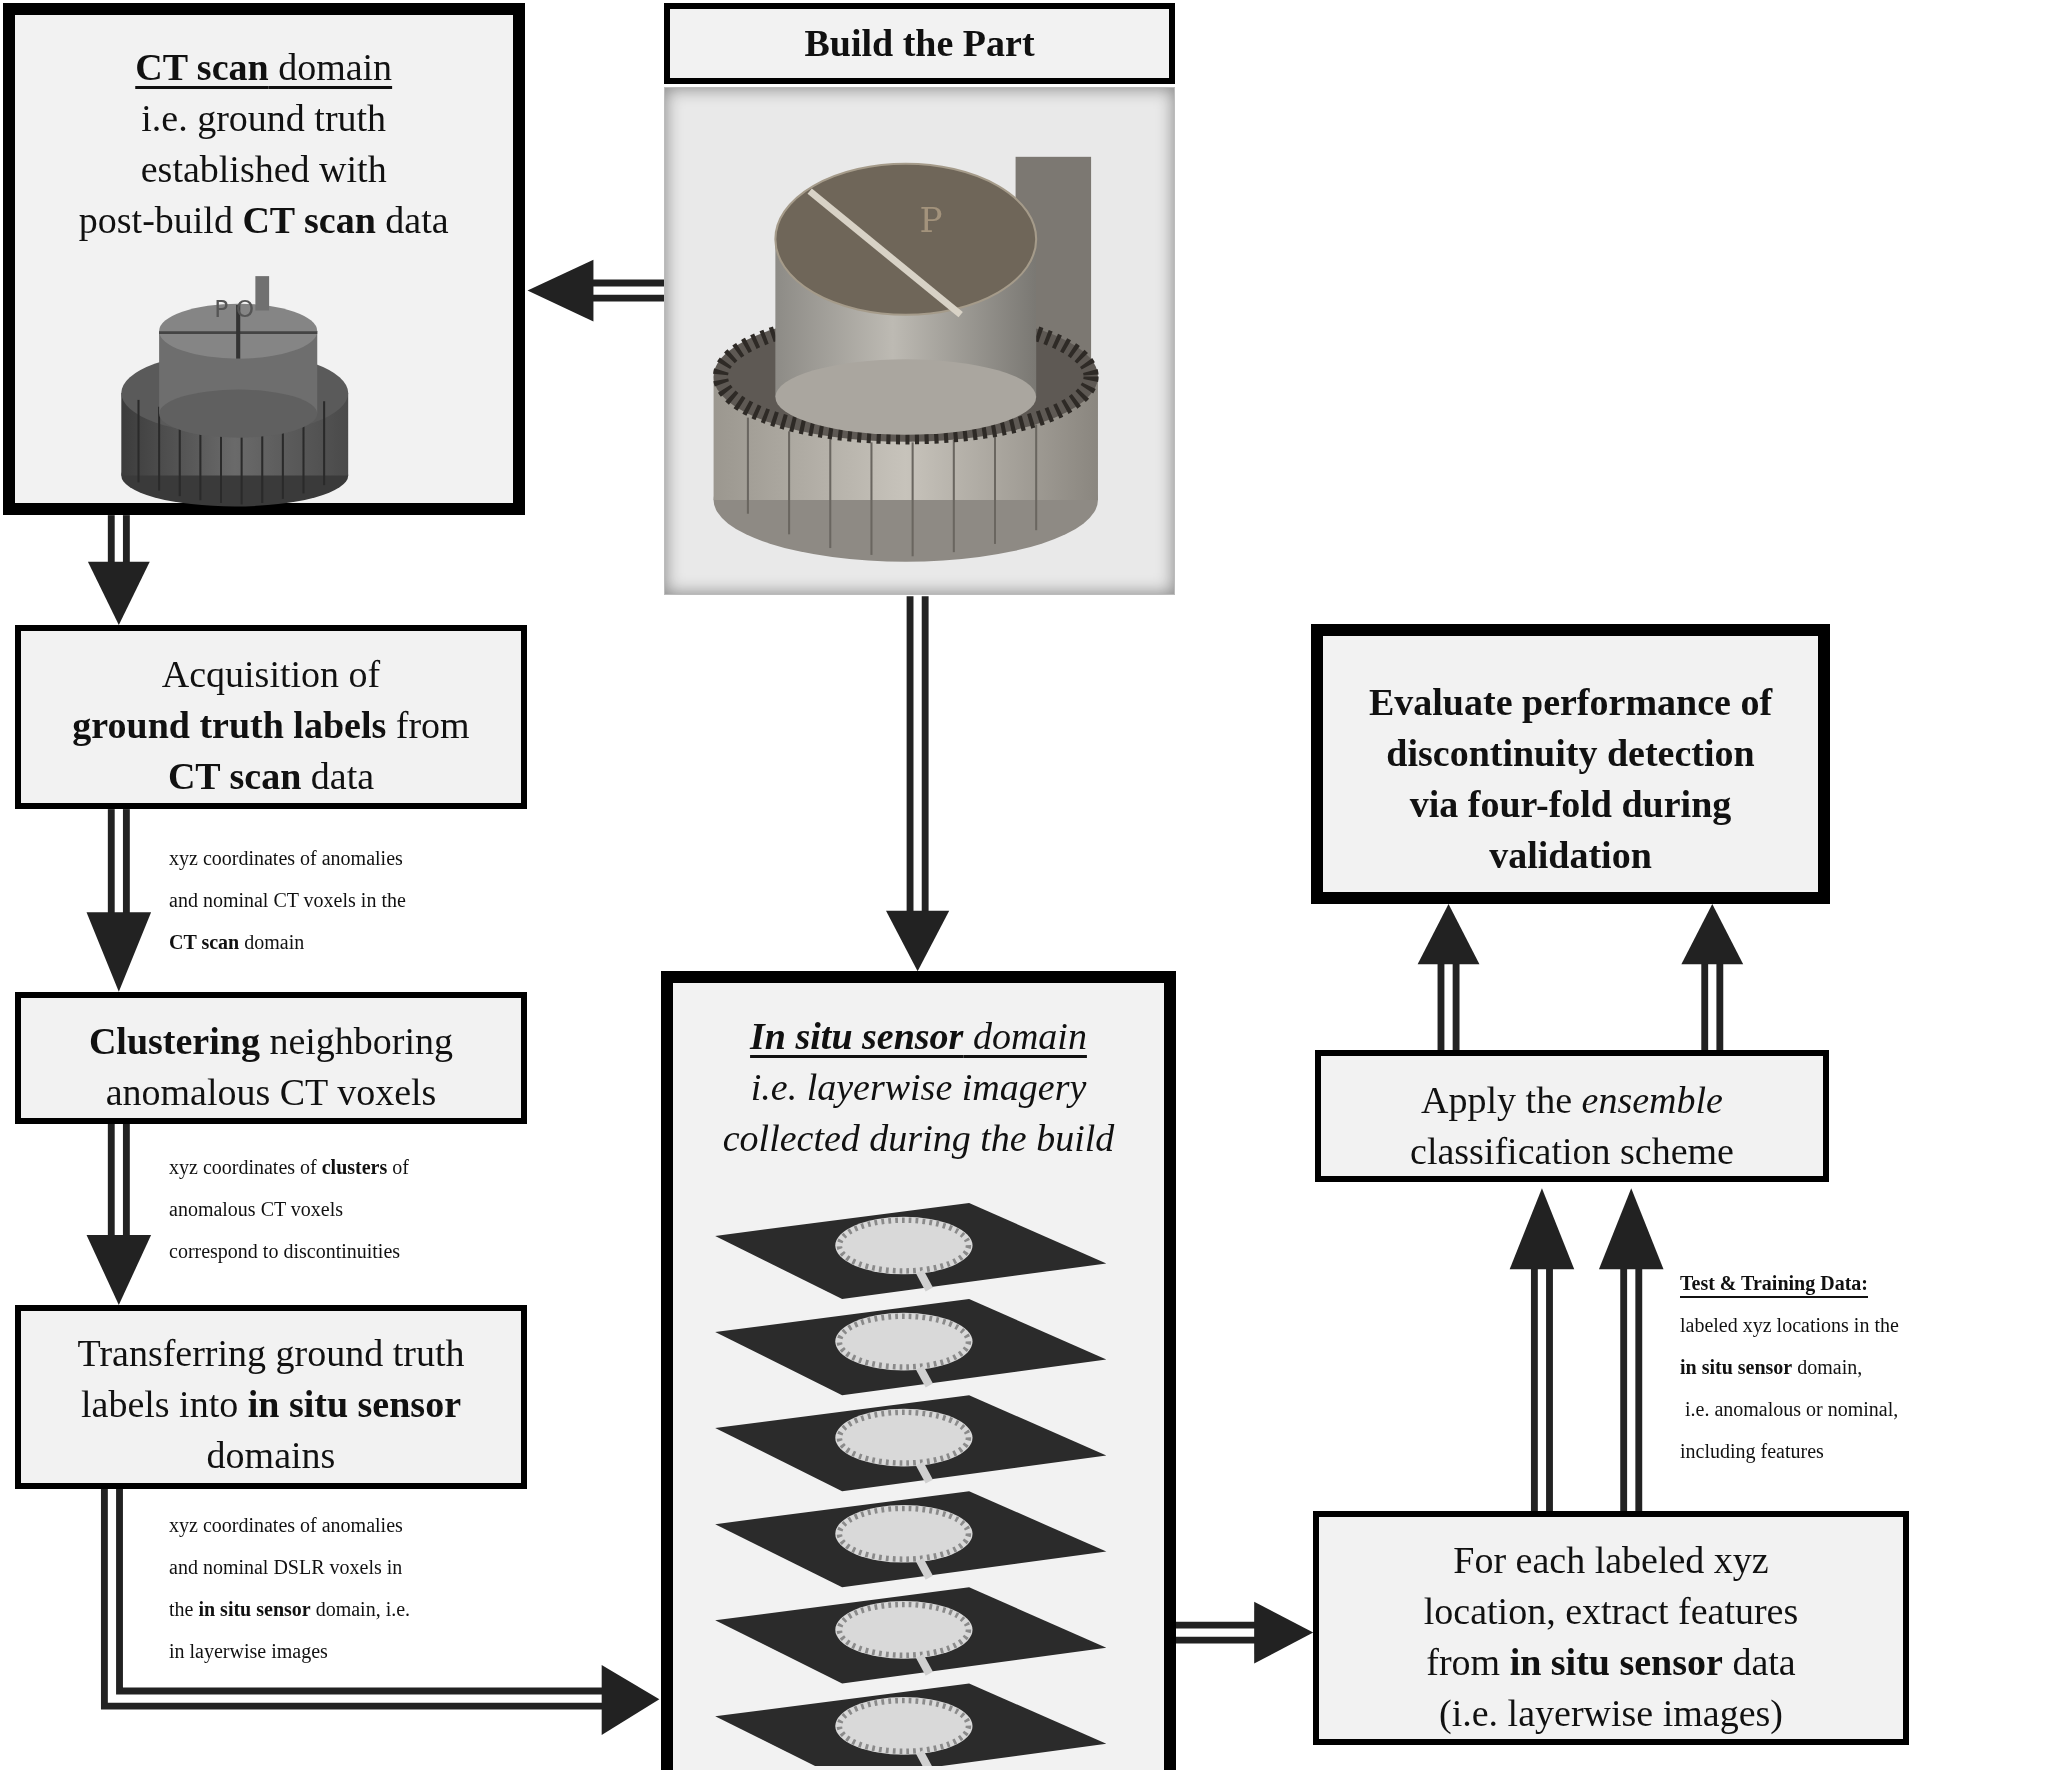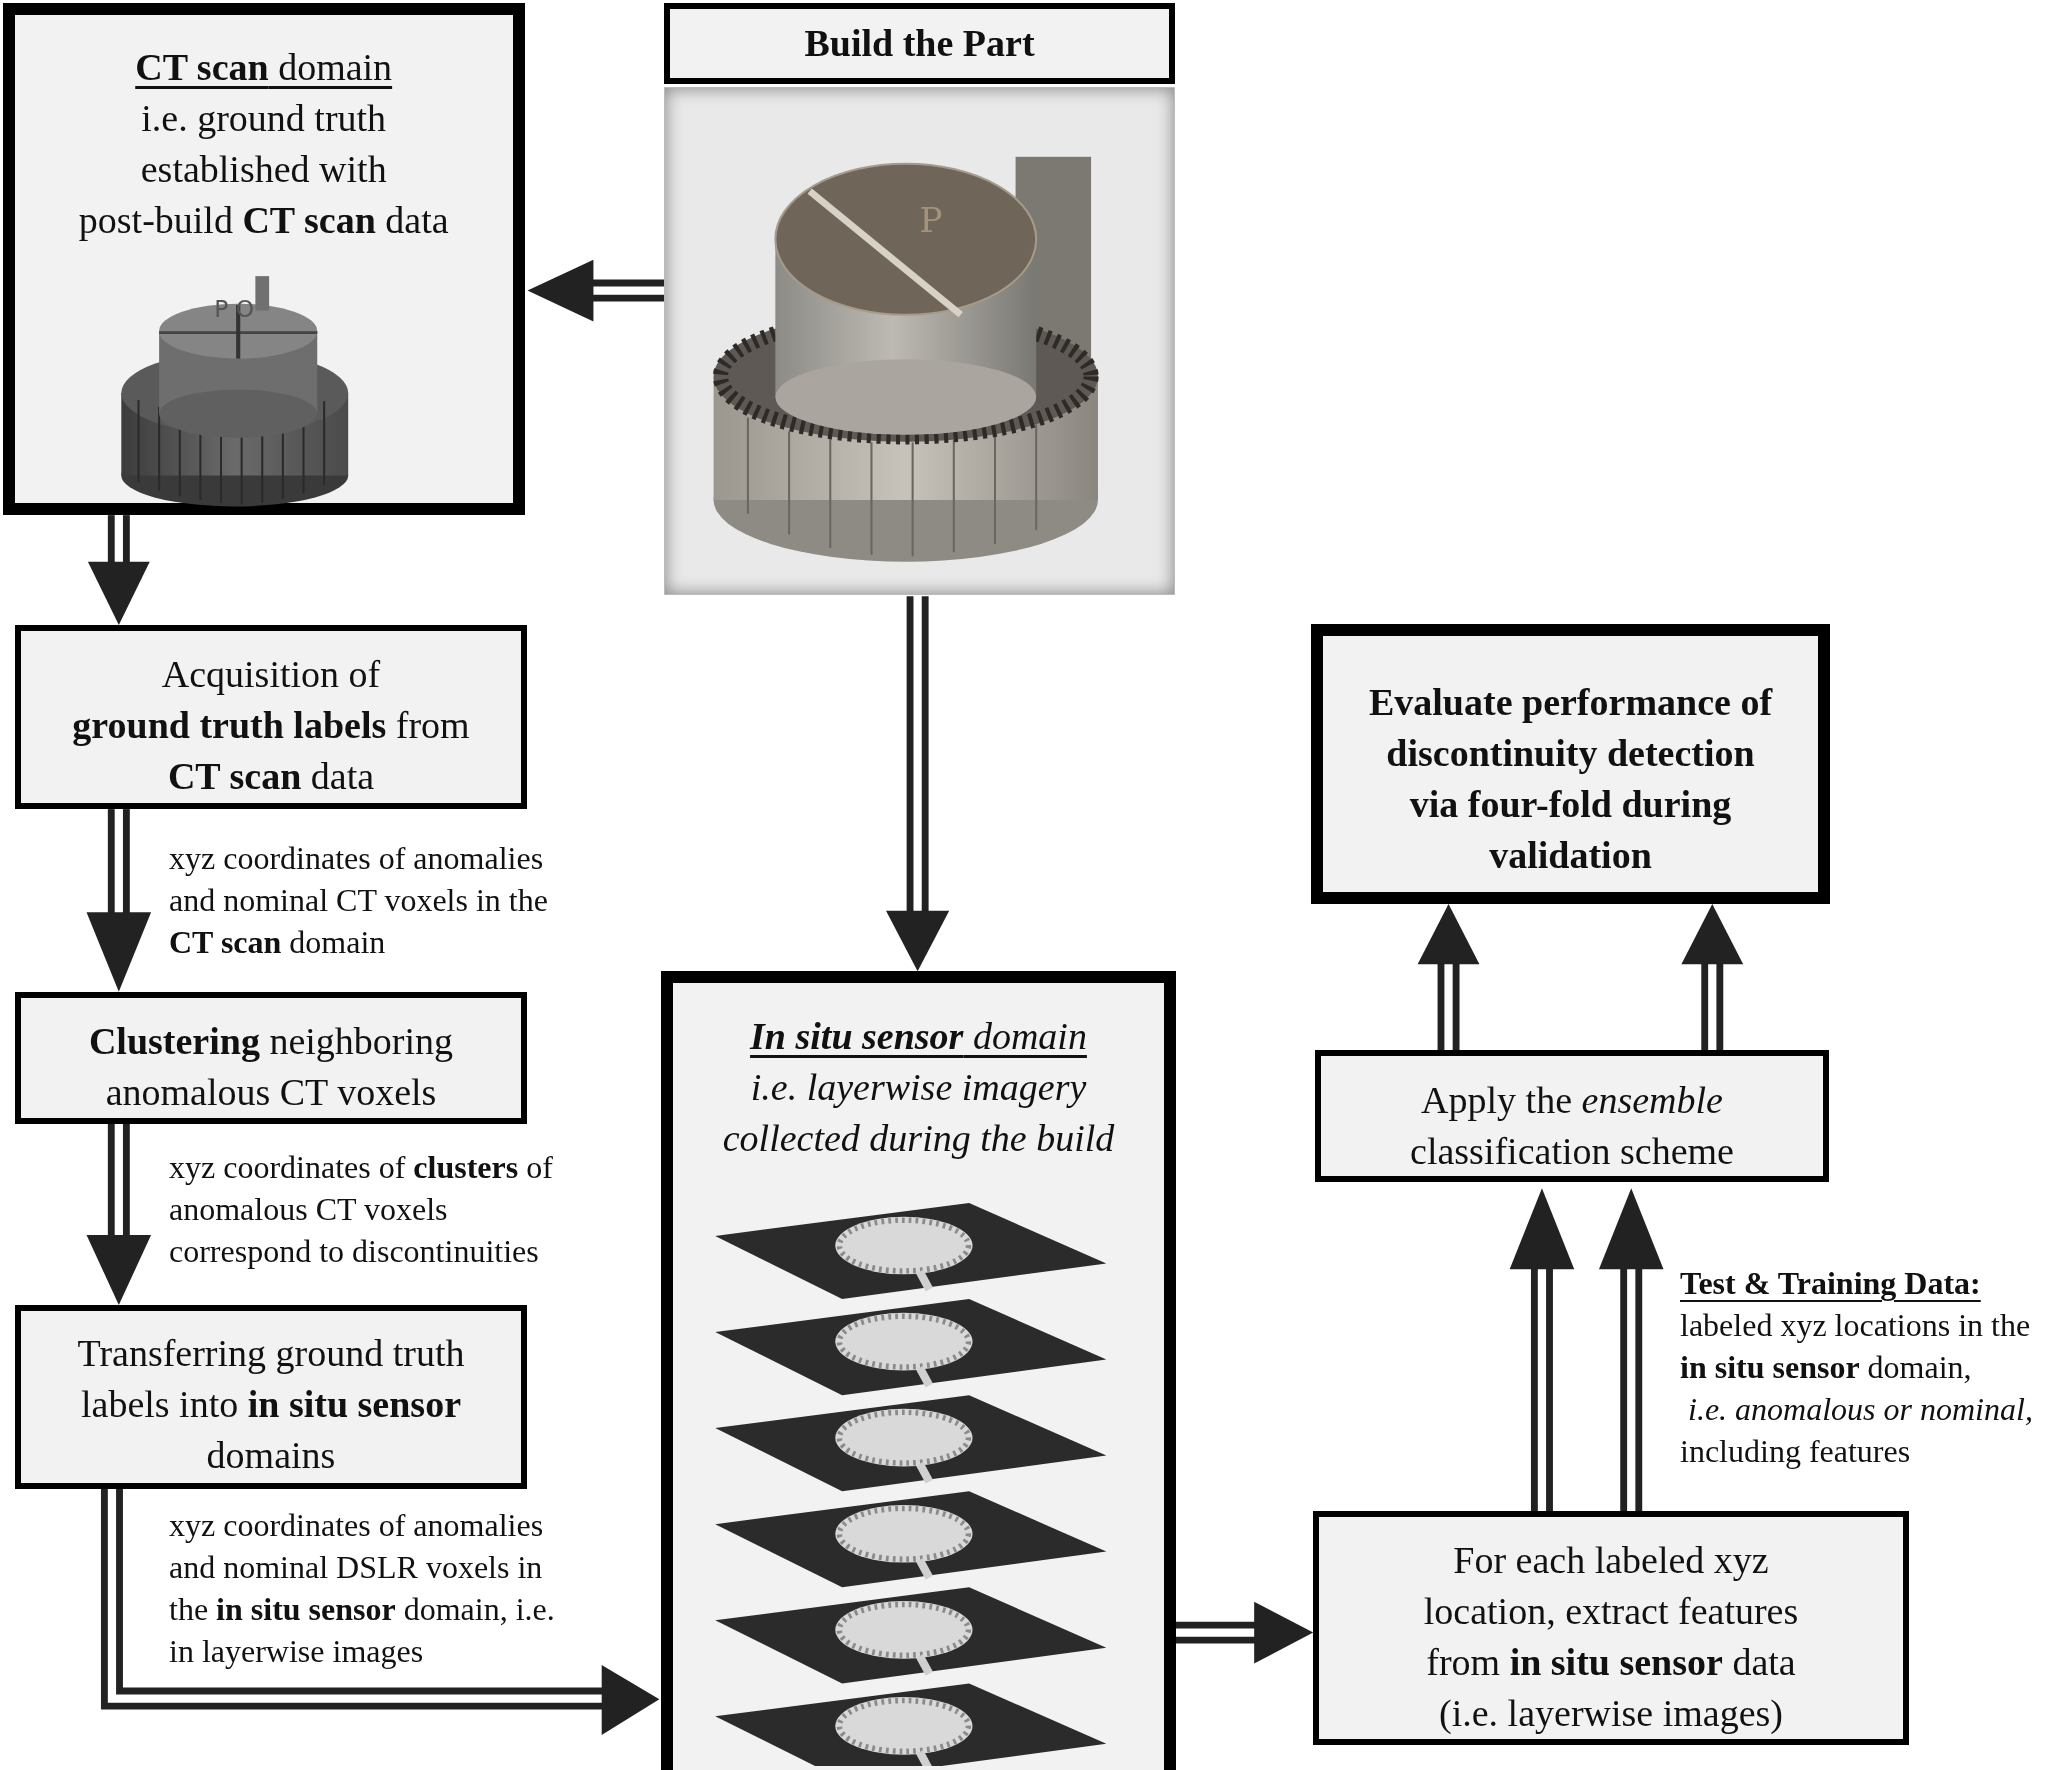--- a/index.html
+++ b/index.html
@@ -5,21 +5,21 @@
   html, body { margin: 0; padding: 0; background: #ffffff; }
   body { width: 2066px; height: 1770px; position: relative; overflow: hidden;
          font-family: "Liberation Serif", "DejaVu Serif", serif; color: #111; }
   .box { position: absolute; box-sizing: border-box; background: #f2f2f2;
          border: 6.9px solid #000; text-align: center; }
   .box.thick { border-width: 12.4px; }
   .txt { font-size: 38px; line-height: 51px; }
   .b { font-weight: bold; }
   .u { text-decoration: underline; text-decoration-thickness: 2.7px; text-underline-offset: 5.5px; }
   .i { font-style: italic; }
-  .note { position: absolute; font-size: 32px; line-height: 42px; color: #111; }
+  .note { position: absolute; font-size: 20px; line-height: 42px; color: #111; }
   svg.connectors { position: absolute; left: 0; top: 0; width: 2066px; height: 1770px; pointer-events: none; }
   .ill { position: absolute; }
 </style>
 </head>
 <body>
 
 <svg class="connectors" viewBox="0 0 3008 2577">
   <defs>
     <style>.ln{stroke:#222;stroke-width:10;fill:none}</style>
   </defs>
@@ -262,21 +262,21 @@
   <div class="txt">For each labeled xyz</div>
   <div class="txt">location, extract features</div>
   <div class="txt"><span>from </span><span class="b">in situ sensor</span><span> data</span></div>
   <div class="txt">(i.e. layerwise images)</div>
 </div>
 
 <div class="note" style="left:1680px; top:1262px;">
   <div class="u" style="text-decoration-thickness:2.1px;font-weight:bold;">Test &amp; Training Data:</div>
   <div>labeled xyz locations in the</div>
   <div><span class="b">in situ sensor</span><span> domain,</span></div>
-  <div style="white-space:pre;font-style:italic;"> i.e. anomalous or nominal,</div>
+  <div style="white-space:pre;"> i.e. anomalous or nominal,</div>
   <div>including features</div>
 </div>
 
 <div class="box" style="left:1315px; top:1050px; width:514px; height:132px; padding-top:19px;">
   <div class="txt"><span>Apply the </span><span class="i">ensemble</span></div>
   <div class="txt">classification scheme</div>
 </div>
 
 <div class="box thick" style="left:1311px; top:624px; width:519px; height:280px; padding-top:41px;">
   <div class="txt b">Evaluate performance of</div>

